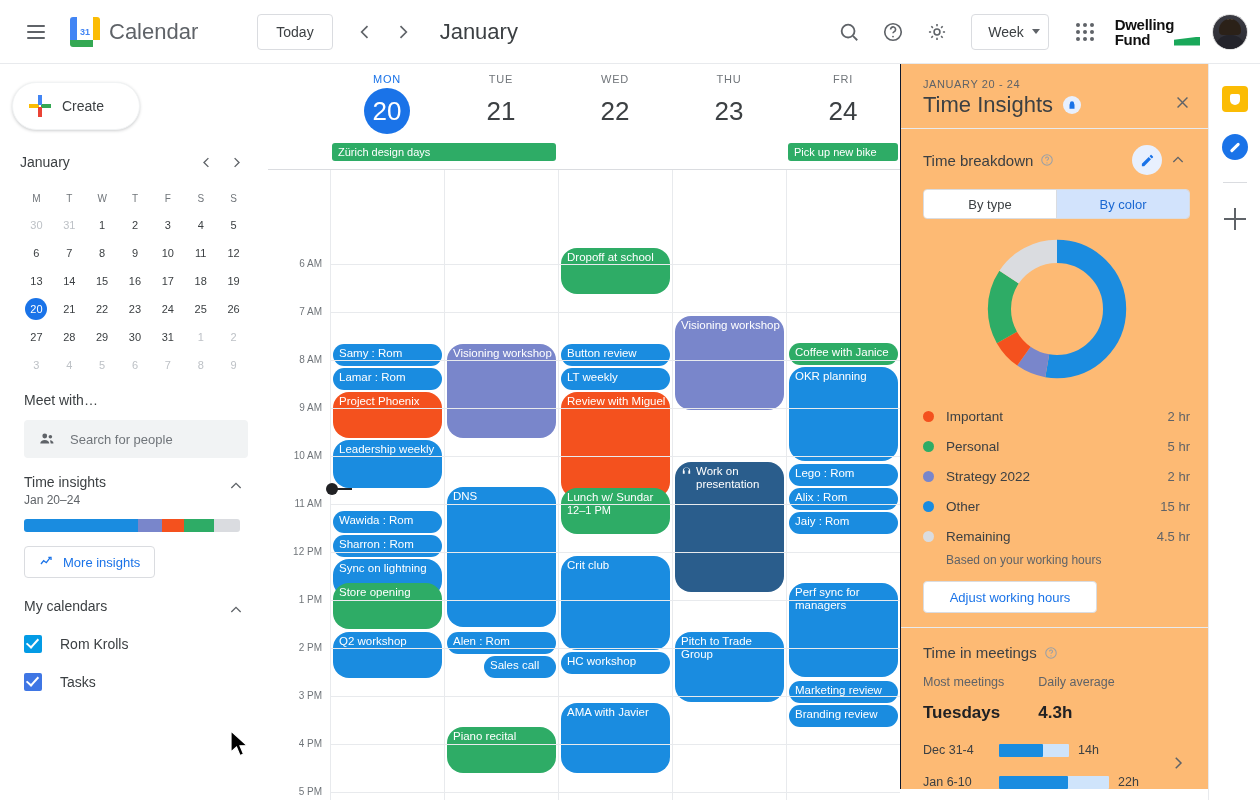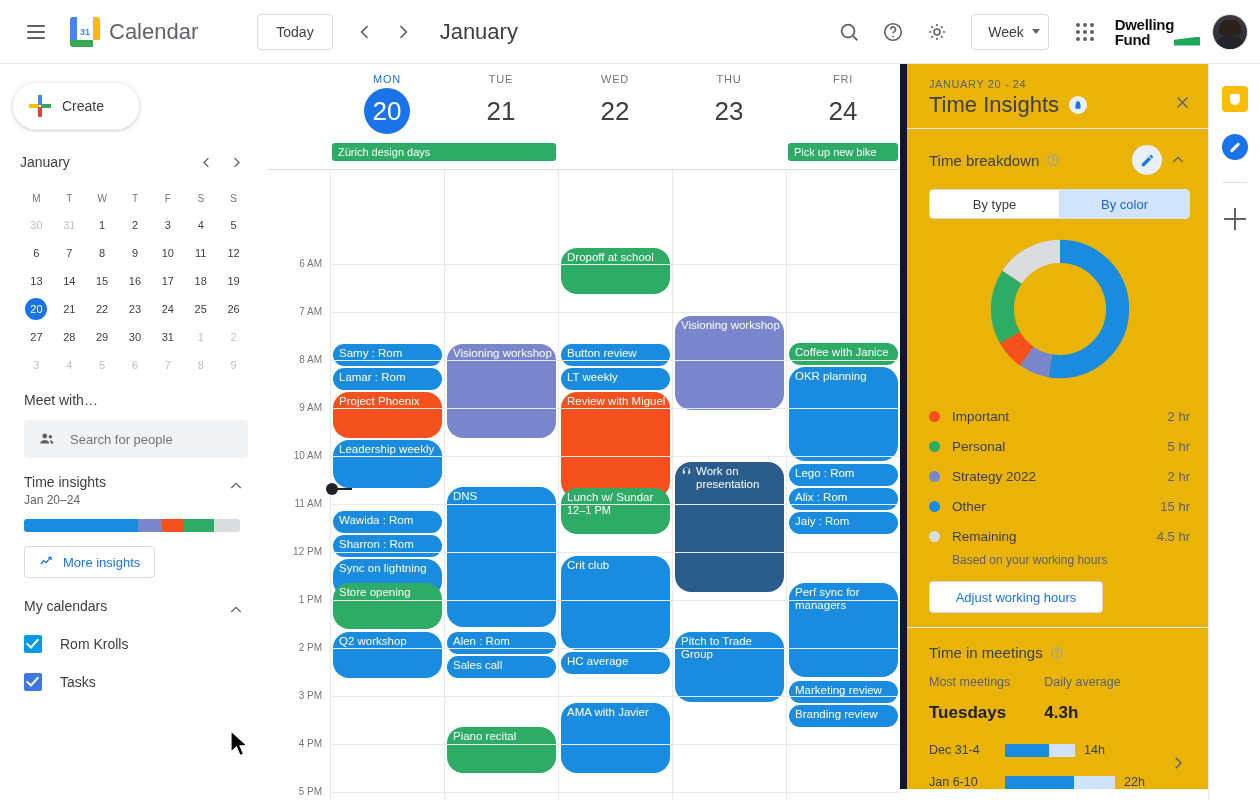--- a/index.html
+++ b/index.html
@@ -177,21 +177,21 @@
   .ev { position:absolute; left:2px; right:2px; border-radius:16px; color:#fff;
     font-size:11.5px; line-height:13px; padding: 3px 4px 2px 6px; overflow:hidden;
     cursor:pointer; white-space:nowrap; }
   .ev .ev-t2 { display:block; font-size:11px; white-space:nowrap; }
   .ev.wrapok { white-space:normal; }
   .ev-focus { display:flex; align-items:flex-start; gap:4px; }
   .ev-focus svg { width:11px; height:11px; flex:none; margin-top:1px; }
 
   
   .insights { position:absolute; top:64px; right:52px; width:308px; bottom:11px;
-    background:#eab308; border-left:7px solid #0f172a; overflow:hidden; }
+    background:#fdba74; border-left:1px solid #0f172a; overflow:hidden; }
   .ins-head { padding: 14px 16px 10px 22px; position:relative; }
   .ins-eyebrow { font-size:11px; letter-spacing:.6px; color:#5f6368; }
   .ins-title-row { display:flex; align-items:center; gap:10px; margin-top:2px; }
   .ins-title { font-size:22px; color:#3c4043; }
   .lock-badge { width:18px; height:18px; border-radius:50%; background:#e8f0fe; display:flex;
     align-items:center; justify-content:center; }
   .lock-badge svg { width:10px; height:10px; }
   .ins-close { position:absolute; right:10px; top:22px; width:32px; height:32px; border-radius:50%;
     display:flex; align-items:center; justify-content:center; cursor:pointer; color:#5f6368; }
   .ins-close svg { width:17px; height:17px; }
@@ -628,31 +628,31 @@
               <div class="ev" style="background: rgb(26, 140, 224); top: 341px; height: 22px;"><span>Wawida : Rom</span></div>
               <div class="ev" style="background: rgb(26, 140, 224); top: 365px; height: 22px;"><span>Sharron : Rom</span></div>
               <div class="ev" style="background: rgb(26, 140, 224); top: 389px; height: 38px;"><span>Sync on lightning</span></div>
               <div class="ev wrapok" style="background: rgb(46, 172, 102); top: 413px; height: 46px;"><span>Store opening</span></div>
               <div class="ev wrapok" style="background: rgb(26, 140, 224); top: 462px; height: 46px;"><span>Q2 workshop</span></div>
             </div>
             <div class="gcol">
               <div class="ev wrapok" style="background: rgb(121, 134, 203); top: 174px; height: 94px;"><span>Visioning workshop</span></div>
               <div class="ev wrapok" style="background: rgb(26, 140, 224); top: 317px; height: 140px;"><span>DNS</span></div>
               <div class="ev" style="background: rgb(26, 140, 224); top: 462px; height: 22px;"><span>Alen : Rom</span></div>
-              <div class="ev" style="background: rgb(26, 140, 224); top: 486px; height: 22px;"><span>Sales call</span></div>
+              <div class="ev" style="background: rgb(26, 140, 224); top: 486px; height: 22px; margin-left: 37px;"><span>Sales call</span></div>
               <div class="ev wrapok" style="background: rgb(46, 172, 102); top: 557px; height: 46px;"><span>Piano recital</span></div>
             </div>
             <div class="gcol">
               <div class="ev wrapok" style="background: rgb(46, 172, 102); top: 78px; height: 46px;"><span>Dropoff at school</span></div>
               <div class="ev" style="background: rgb(26, 140, 224); top: 174px; height: 22px;"><span>Button review</span></div>
               <div class="ev" style="background: rgb(26, 140, 224); top: 198px; height: 22px;"><span>LT weekly</span></div>
               <div class="ev wrapok" style="background: rgb(244, 81, 30); top: 222px; height: 106px;"><span>Review with Miguel</span></div>
               <div class="ev wrapok" style="background: rgb(46, 172, 102); top: 318px; height: 46px;"><span>Lunch w/ Sundar</span><span class="ev-t2">12–1 PM</span></div>
               <div class="ev wrapok" style="background: rgb(26, 140, 224); top: 386px; height: 94px;"><span>Crit club</span></div>
-              <div class="ev" style="background: rgb(26, 140, 224); top: 482px; height: 22px;"><span>HC average</span></div>
+              <div class="ev" style="background: rgb(26, 140, 224); top: 482px; height: 22px;"><span>HC workshop</span></div>
               <div class="ev wrapok" style="background: rgb(26, 140, 224); top: 533px; height: 70px;"><span>AMA with Javier</span></div>
             </div>
             <div class="gcol">
               <div class="ev wrapok" style="background: rgb(121, 134, 203); top: 146px; height: 94px;"><span>Visioning workshop</span></div>
               <div class="ev wrapok ev-focus" style="background: rgb(42, 93, 140); top: 292px; height: 130px;">
                 <svg viewBox="0 0 24 24" fill="#fff">
                   <path d="M12 3a8 8 0 00-8 8v6h4v-7H6a6 6 0 0112 0h-2v7h4v-6a8 8 0 00-8-8z"></path>
                 </svg>
                 <span>Work on presentation</span>
               </div>

